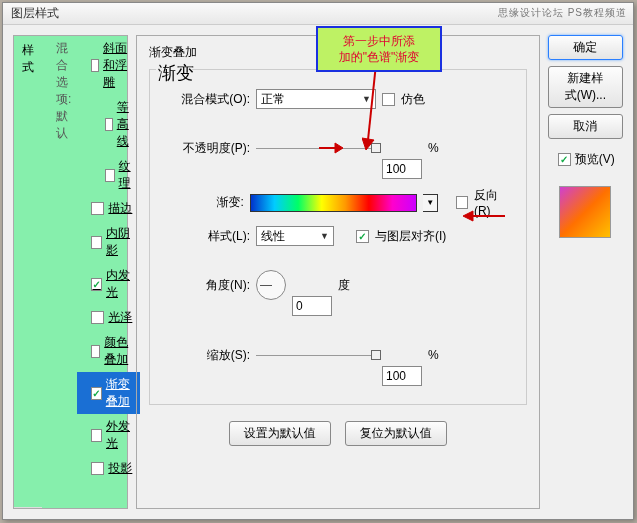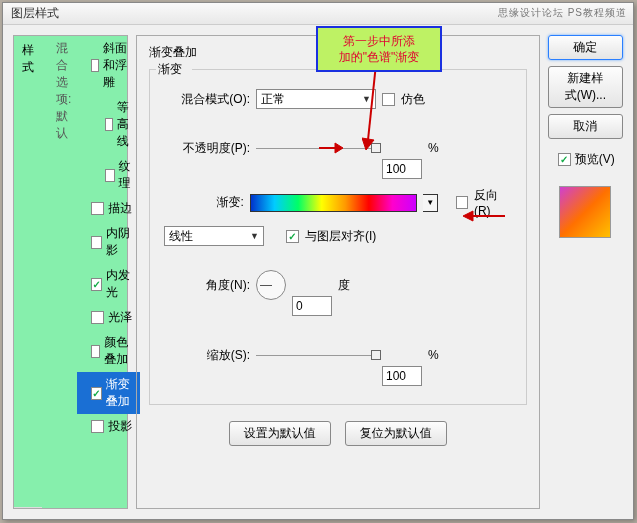--- a/index.html
+++ b/index.html
@@ -4,31 +4,31 @@
 <style>
 * { box-sizing: border-box; margin: 0; padding: 0; font-family: "Microsoft YaHei", SimSun, Arial, sans-serif; font-size: 12px; }
 body { background: #b8b0a5; width: 637px; height: 523px; position: relative; }
 .watermark { position: absolute; top: 6px; right: 10px; color: #777; font-size: 10px; letter-spacing: 1px; z-index: 100; }
 .dialog { position: absolute; left: 2px; top: 2px; width: 632px; height: 518px; background: #f0f0f0; border: 1px solid #888; box-shadow: 2px 2px 6px rgba(0,0,0,0.3); }
 .titlebar { height: 22px; background: linear-gradient(#fafafa, #e8e8e8); border-bottom: 1px solid #ccc; display: flex; align-items: center; padding: 0 8px; font-size: 12px; color: #333; }
 .content { display: flex; padding: 10px; gap: 8px; height: calc(100% - 22px); }
 
 .sidebar { width: 115px; border: 1px solid #aaa; background: #86efac; display: flex; flex-direction: row; }
 .side-header { padding: 6px 8px; font-size: 12px; border-bottom: 1px solid #ddd; }
-.side-item { padding: 4px 6px 4px 14px; font-size: 12px; cursor: pointer; display: flex; align-items: center; gap: 4px; }
+.side-item { padding: 4px 6px 4px 14px; font-size: 12px; cursor: pointer; display: flex; align-items: center; gap: 4px; text-decoration: underline; }
 .side-item.selected { background: #1a6fd4; color: #fff; }
 .side-item.nested { padding-left: 28px; }
 .side-sub { padding: 4px 6px 4px 14px; font-size: 12px; color: #555; }
 .cb { width: 13px; height: 13px; border: 1px solid #888; background: #fff; display: inline-flex; align-items: center; justify-content: center; font-size: 10px; color: #333; }
 .cb.checked::after { content: "✓"; color: #1a4; font-weight: bold; }
 
 .main { flex: 1; border: 1px solid #aaa; padding: 8px 12px; position: relative; }
 .group-title { font-size: 12px; margin-bottom: 2px; }
 .fieldset { border: 1px solid #ccc; border-top: none; padding: 12px 14px 10px; position: relative; margin-top: 8px; }
-.fieldset-legend { position: absolute; top: -8px; left: 8px; font-size: 12px; text-align: center; }
+.fieldset-legend { position: absolute; top: -8px; left: 8px; font-size: 18px; text-align: center; }
 .fieldset::before { content:""; position:absolute; top:0; left:0; width:6px; border-top:1px solid #ccc; }
 .fieldset::after { content:""; position:absolute; top:0; right:0; left:42px; border-top:1px solid #ccc; }
 
 .row { display: flex; align-items: center; margin: 8px 0; gap: 6px; font-size: 12px; }
 .row-label { width: 86px; text-align: right; }
 .select { border: 1px solid #888; background: #fff; height: 20px; padding: 1px 4px; display: inline-flex; align-items: center; justify-content: space-between; gap: 6px; }
 .select .arrow { font-size: 9px; color: #333; }
 .slider { height: 14px; position: relative; display: inline-block; }
 .slider::before { content:""; position:absolute; left:0; right:0; top:50%; border-top:1px solid #999; }
 .slider-thumb { position:absolute; top:2px; width:10px; height:10px; background:#f0f0f0; border:1px solid #666; transform: translateX(-50%); }
@@ -95,20 +95,24 @@
           <div class="side-item">
             <span class="cb"></span>
             <span>颜色叠加</span>
           </div>
           <div class="side-item selected">
             <span class="cb checked"></span>
             <span>渐变叠加</span>
           </div>
           <div class="side-item">
             <span class="cb"></span>
+            <span>外发光</span>
+          </div>
+          <div class="side-item">
+            <span class="cb"></span>
             <span>投影</span>
           </div>
         </div>
     </div>
 
     <div class="main">
       <div class="group-title">渐变叠加</div>
       <div class="fieldset">
         <span class="fieldset-legend">渐变</span>
 
@@ -134,21 +138,22 @@
         <div class="row">
           <span class="row-label">渐变:</span>
           <span class="gradient-bar"></span>
             <span class="gradient-dd">▼</span>
           <span style="width:6px"></span>
           <span class="cb"></span>
           <span>反向(R)</span>
         </div>
 
         <div class="row">
-          <span class="select" style="width:100px">
+          <span class="row-label">样式(L):</span>
+          <span class="select" style="width:78px">
             <span>线性</span>
               <span class="arrow">▼</span>
           </span>
           <span style="width:10px"></span>
           <span class="cb checked"></span>
           <span>与图层对齐(I)</span>
         </div>
 
         <div class="row">
           <span class="row-label">角度(N):</span>

